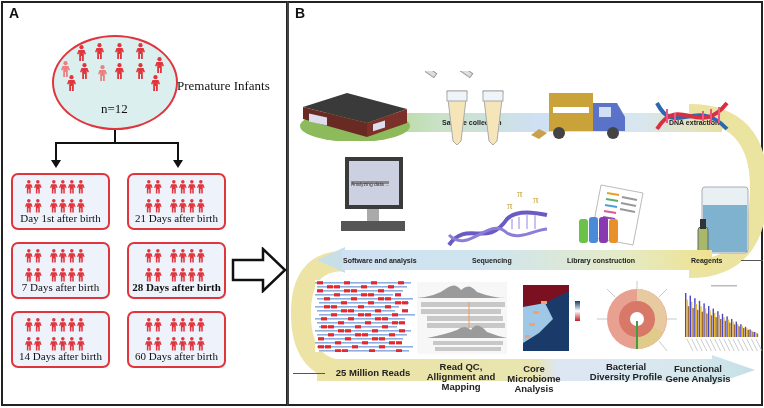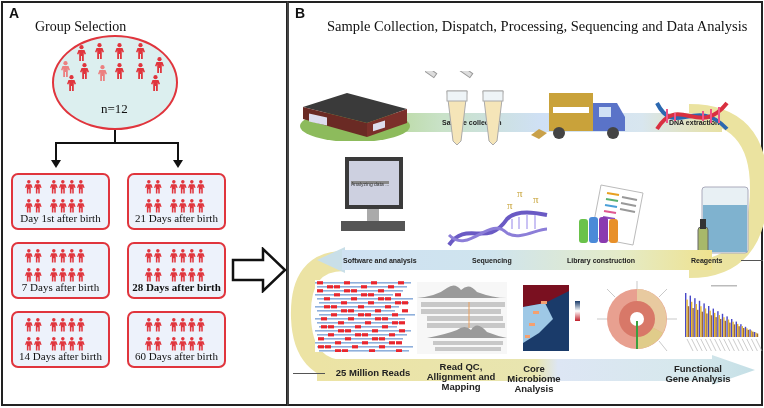--- a/index.html
+++ b/index.html
@@ -42,25 +42,25 @@
 
   .hr-line { position: absolute; height: 1px; background: #555; }
 
   .icon-box { position: absolute; }
 </style>
 </head>
 <body>
 
 <div id="panelA" class="panel">
   <div class="panel-letter">A</div>
-  <div id="groupTitle" class="title">Group Selection</div>
 
   <div id="groupEllipse"></div>
   <div id="ellipseFigs"></div>
   <div id="nLabel">n=12</div>
+  <div id="premLabel">Premature Infants</div>
 
   <div class="connector" style="left:111px; top:127px; width:2px; height:13px;"></div>
   <div class="connector" style="left:52px; top:139px; width:124px; height:2px;"></div>
   <div class="connector" style="left:52px; top:139px; width:2px; height:20px;"></div>
   <div class="connector" style="left:174px; top:139px; width:2px; height:20px;"></div>
   <div class="arrowhead" style="left:48px; top:157px;"></div>
   <div class="arrowhead" style="left:170px; top:157px;"></div>
 
   <div id="groupBoxes">
       <div class="group-box" style="left: 8px; top: 170px;">
@@ -431,21 +431,20 @@
         <path d="M1.5 5 L7.5 5 L9 9 L7.6 9.4 L6.8 7.4 L6.8 16 L5 16 L5 11 L4 11 L4 16 L2.2 16 L2.2 7.4 L1.4 9.4 L0 9 Z" fill="#e0353d"></path>
       </svg></div>
     <div class="person" style="left: 148px; top: 72px;"><svg width="9" height="16" viewBox="0 0 9 16">
         <circle cx="4.5" cy="2.2" r="2.1" fill="#e0353d"></circle>
         <path d="M1.5 5 L7.5 5 L9 9 L7.6 9.4 L6.8 7.4 L6.8 16 L5 16 L5 11 L4 11 L4 16 L2.2 16 L2.2 7.4 L1.4 9.4 L0 9 Z" fill="#e0353d"></path>
       </svg></div>
   </div>
 
 <div id="panelB" class="panel">
   <div class="panel-letter">B</div>
-  <div id="sampleTitle" class="title">Sample Collection, Dispatch, Processing, Sequencing and Data Analysis</div>
 
   <svg class="icon-box" style="left:0; top:100px;" width="476" height="290">
 
     <path d="M 400 10 Q 470 10 470 85 Q 470 166 400 166" fill="none" stroke="#ebe3a0" stroke-width="18"></path>
 
     <path d="M 55 158 Q 10 158 12 215 Q 14 268 60 268" fill="none" stroke="#ece3a4" stroke-width="20"></path>
   </svg>
 
   <div class="band-top"></div>
   <div class="band-label" style="left:72px; top:116px;">Facility</div>
@@ -781,14 +780,15 @@
         <stop offset="1" stop-color="#c4dfe6"></stop>
       </linearGradient>
     </defs>
     <polygon points="0,4 395,4 395,0 438,15 395,30 395,26 0,26" fill="url(#bandGrad)"></polygon>
   </svg>
   <div class="hr-line" style="left:4px; top:370px; width:32px;"></div>
 
   <div class="band-label-lg" style="left:44px; top:365px; width:80px;">25 Million Reads</div>
   <div class="band-label-lg" style="left:128px; top:359px; width:88px;">Read QC, Allignment and Mapping</div>
   <div class="band-label-lg" style="left:208px; top:361px; width:74px;">Core Microbiome Analysis</div>
+  <div class="band-label-lg" style="left:298px; top:359px; width:78px;">Bacterial Diversity Profile</div>
   <div class="band-label-lg" style="left:376px; top:361px; width:66px;">Functional Gene Analysis</div>
 </div>
 
 </body></html>

